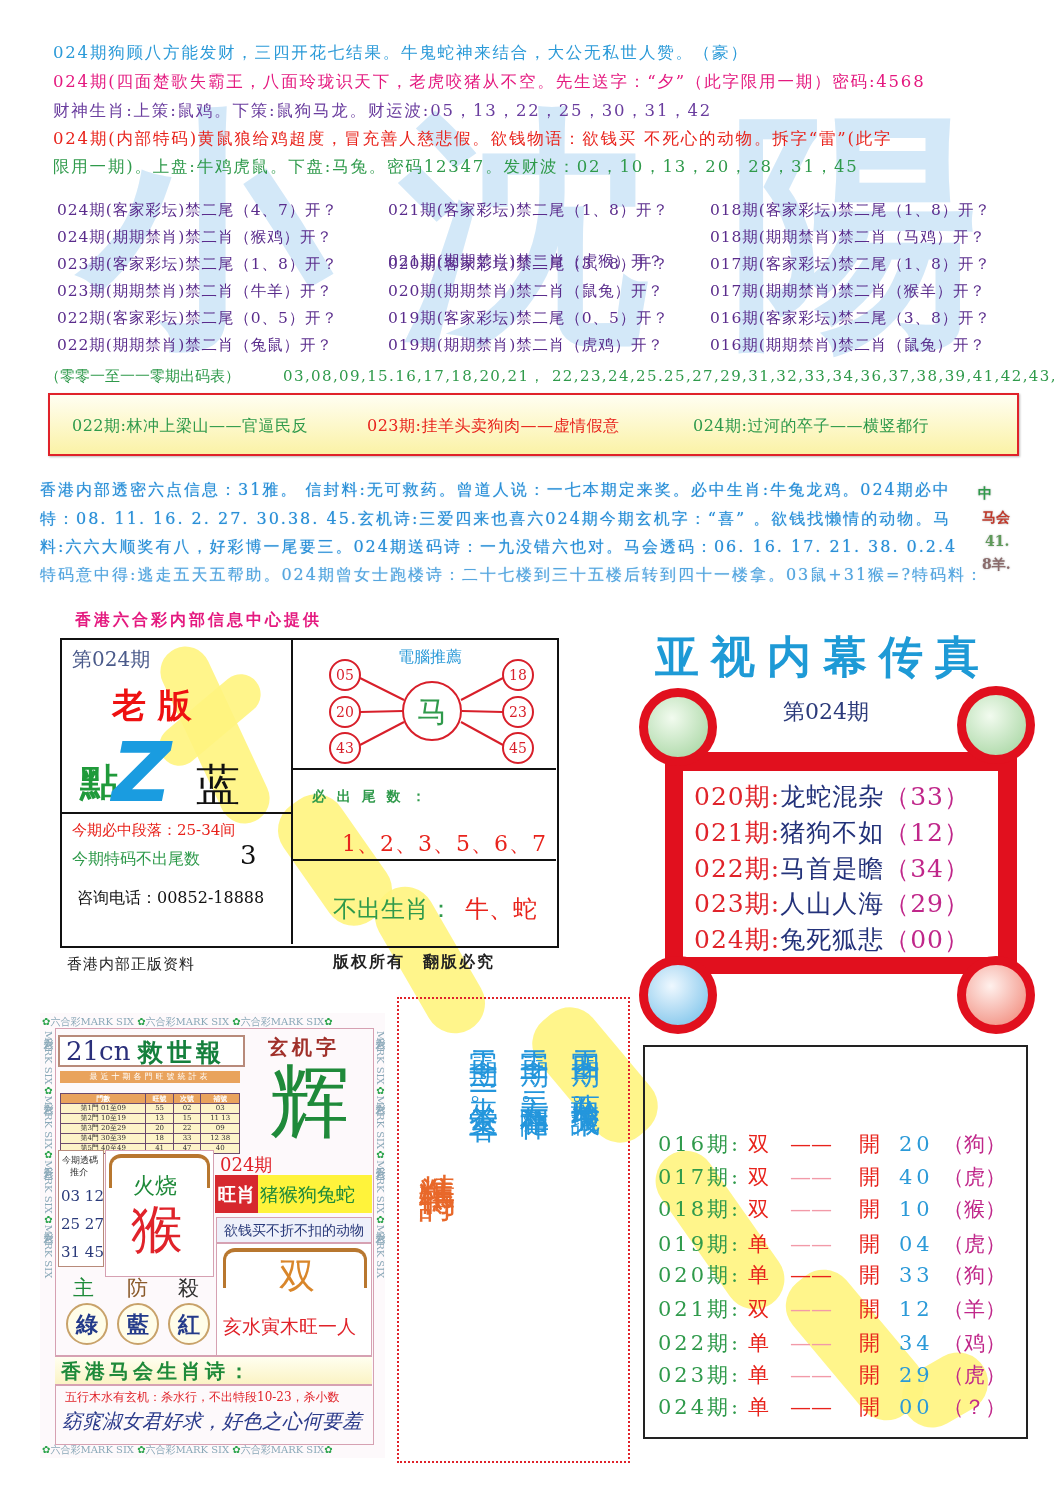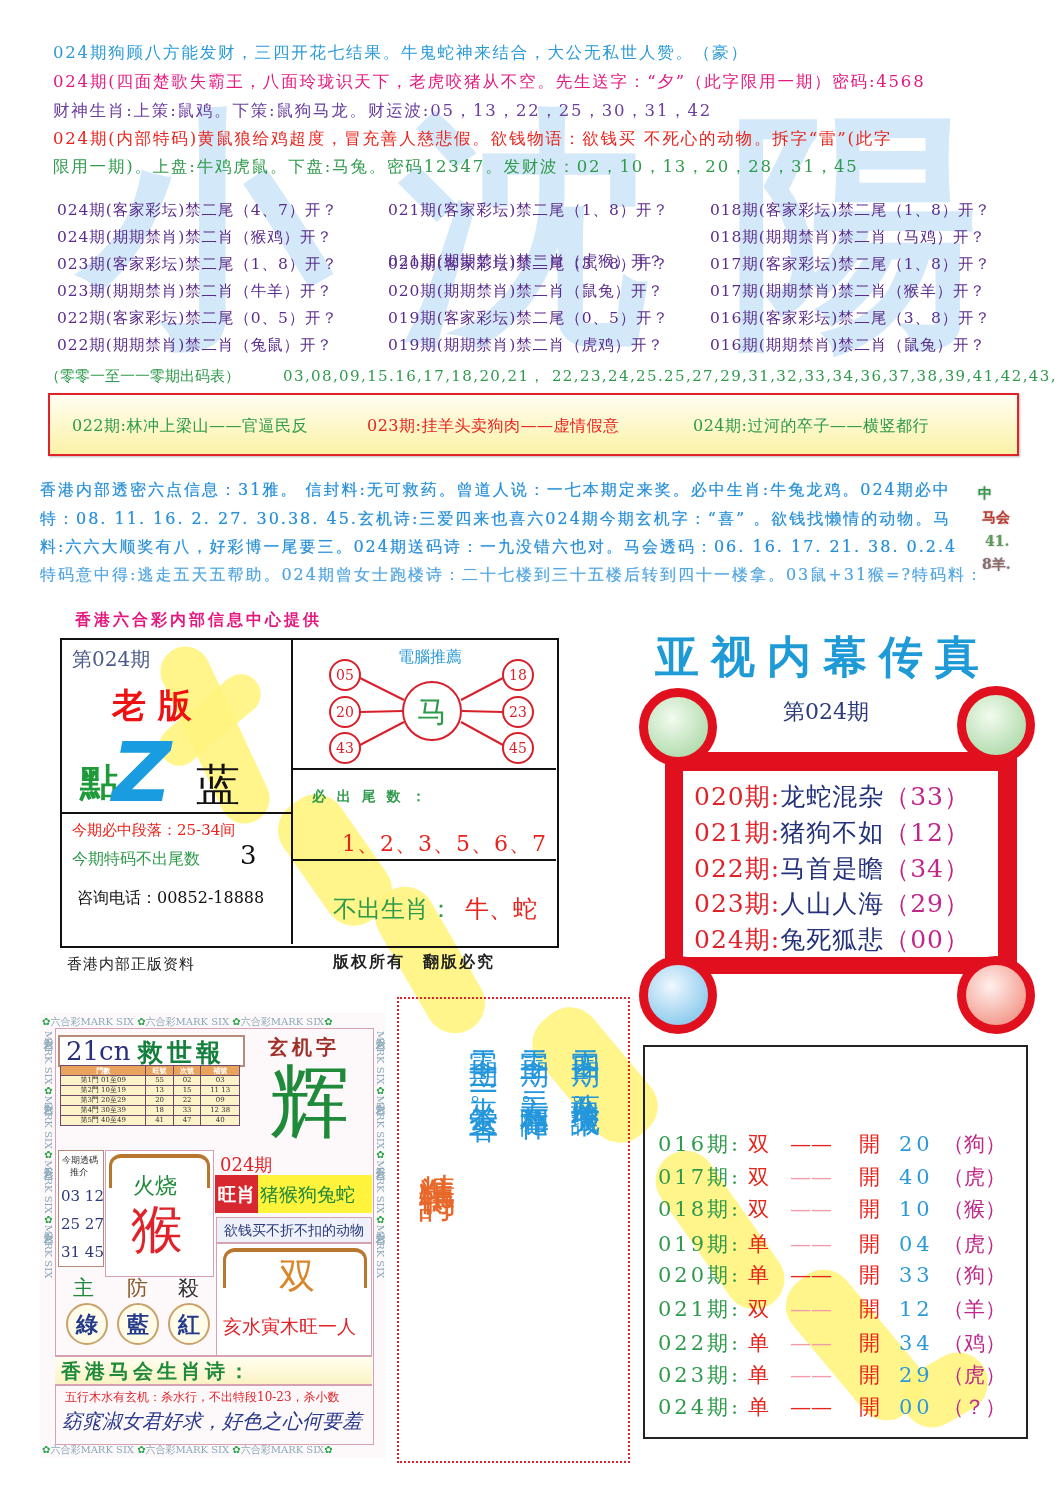--- a/index.html
+++ b/index.html
@@ -203,21 +203,21 @@
   <div class="ms-inner"></div>
 
   <div class="abs" style="left:18px;top:22px;width:183px;height:28px;border:2px solid #b88a7a;background:#fff;">
     <span class="abs" style="left:6px;top:-1px;font-size:26px;color:#2a2f7a;">21cn</span>
     <span class="abs" style="left:78px;top:-1px;font-size:25px;font-weight:bold;color:#15803d;letter-spacing:4px;">救世報</span>
   </div>
   <div class="abs" style="left:228px;top:21px;font-size:20px;font-weight:bold;color:#a0302a;letter-spacing:4px;">玄机字</div>
   <div class="abs" style="left:230px;top:44px;font-size:80px;line-height:90px;color:#1f8a3a;">辉</div>
 
   <div class="abs" style="left:20px;top:58px;width:180px;height:12px;background:#e9a35d;font-size:8px;line-height:12px;color:#fff;text-align:center;letter-spacing:3px;">最近十期各門旺號統計表</div>
-  <table class="mtab" style="top:52px;">
+  <table class="mtab" style="top:80px;">
     <tbody>
         <tr>
       <td class="th">門數</td>
           <td class="th">旺號</td>
           <td class="th">次號</td>
           <td class="th">補號</td>
     </tr>
     <tr>
           <td>第1門 01至09</td>
           <td>55</td>

